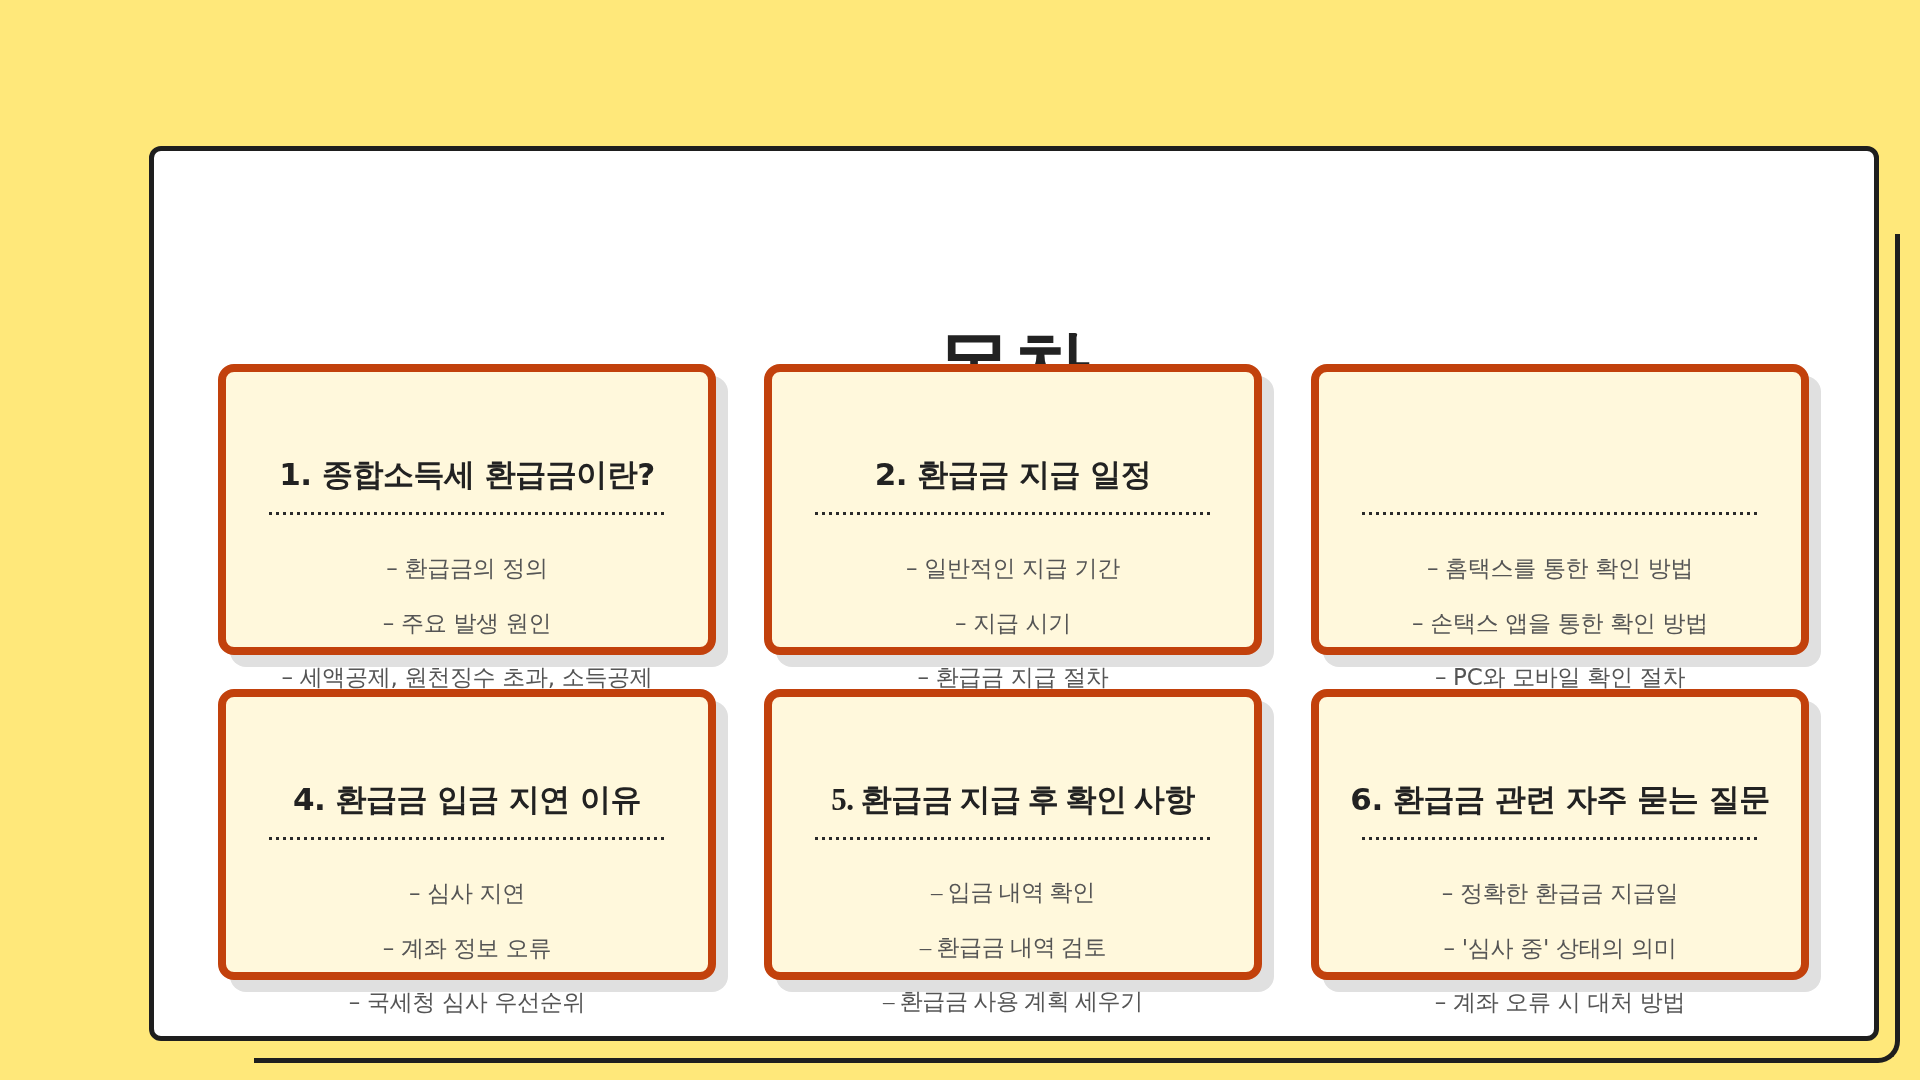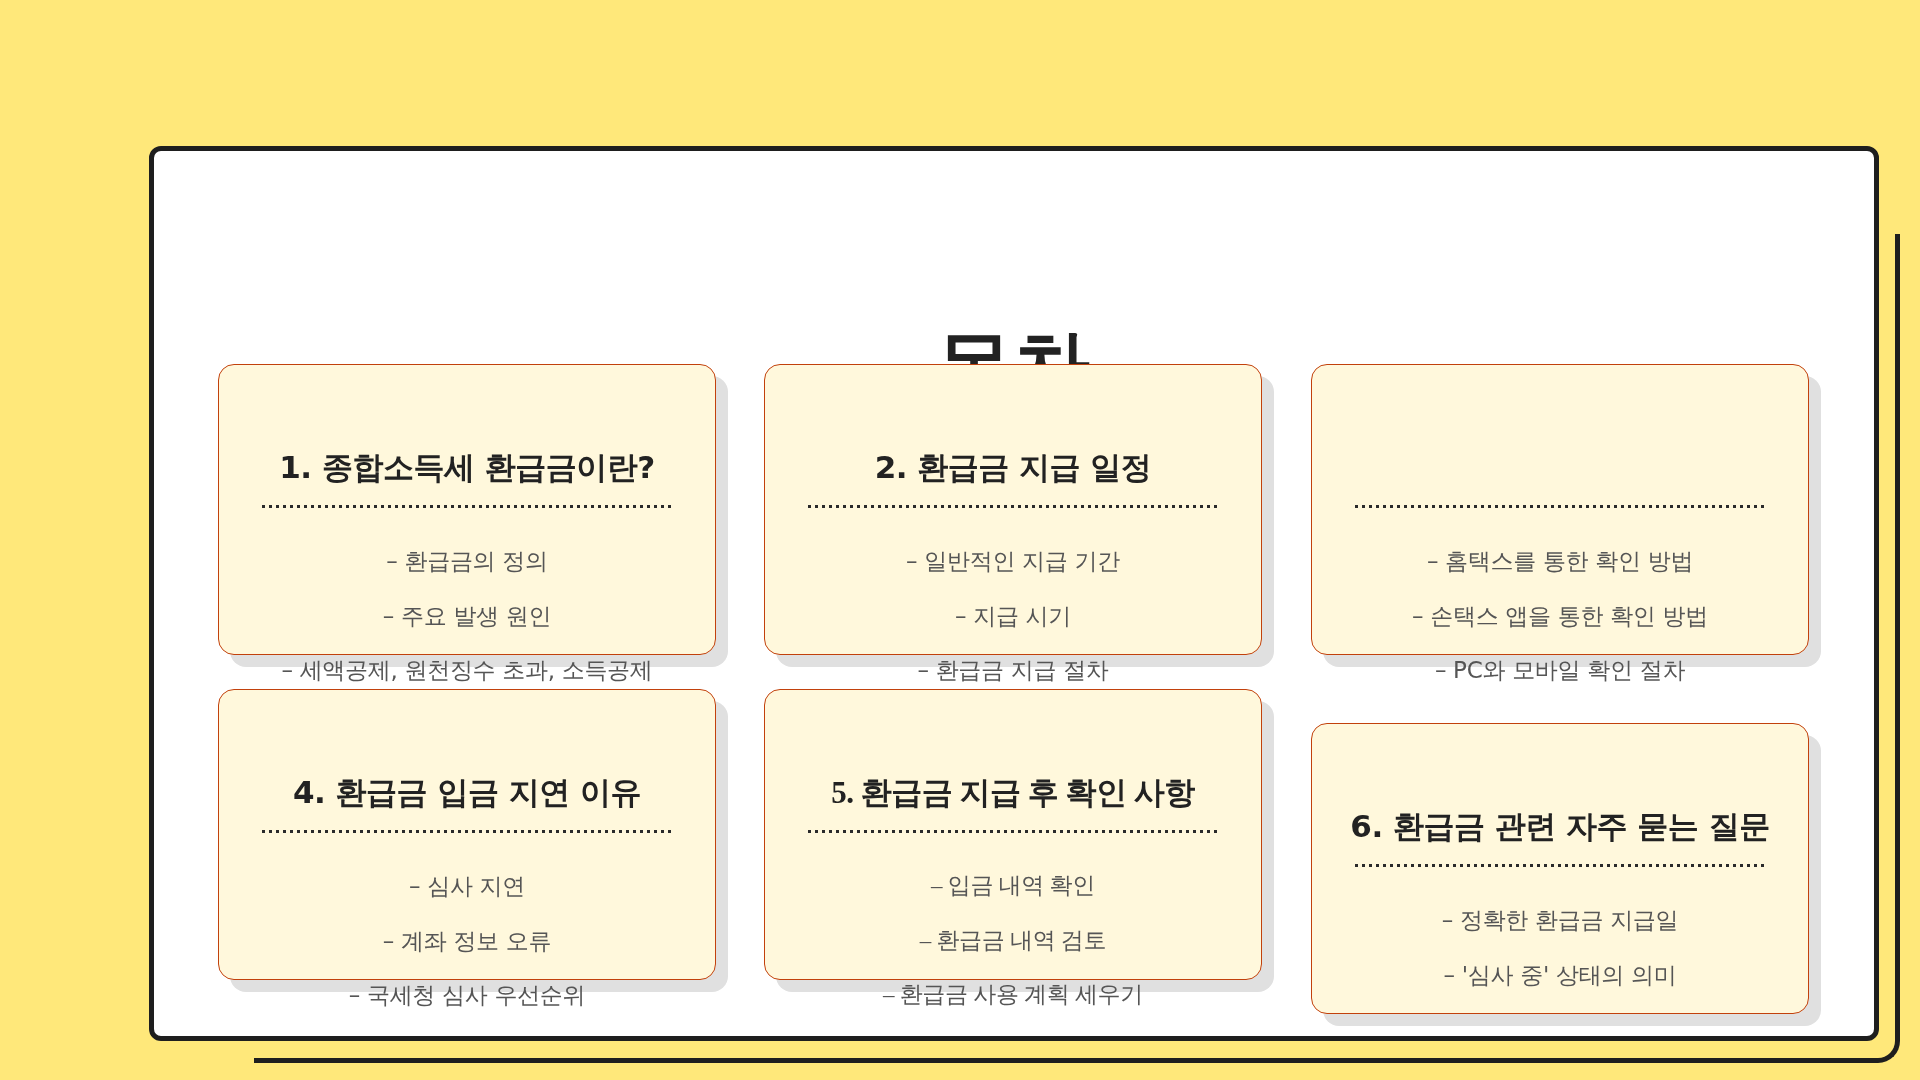--- a/index.html
+++ b/index.html
@@ -45,21 +45,21 @@
       font-weight: bold;
       color: #222222;
       letter-spacing: 2px;
       line-height: 1.2;
     }
     .card {
       position: absolute;
       width: 498px;
       height: 291px;
       background: #FFF8DC;
-      border: 1px solid #c2410c;
+      border: 8px solid #c2410c;
       border-radius: 16px;
       box-shadow: 12px 12px 0 0 #e0e0e0;
       text-align: center;
     }
     .card-title {
       position: absolute;
       left: 0;
       right: 0;
       top: 66px;
       font-size: 31px;
@@ -147,21 +147,22 @@
   <div class="card" style="left:700px; top:625px;font-family:Liberation Serif, serif;">
     <div class="card-title">5. 환급금 지급 후 확인 사항</div>
     <div class="card-divider"></div>
     <ul class="card-list">
       <li>– 입금 내역 확인</li>
       <li>– 환급금 내역 검토</li>
       <li>– 환급금 사용 계획 세우기</li>
     </ul>
   </div>
 
-  <div class="card" style="left:1247px; top:659px;">
+  <div class="card" style="left:1247px; top:625px;">
     <div class="card-title">6. 환급금 관련 자주 묻는 질문</div>
     <div class="card-divider"></div>
     <ul class="card-list">
       <li>– 정확한 환급금 지급일</li>
       <li>– '심사 중' 상태의 의미</li>
+      <li>– 계좌 오류 시 대처 방법</li>
     </ul>
   </div>
 </div>
 
 </body></html>

